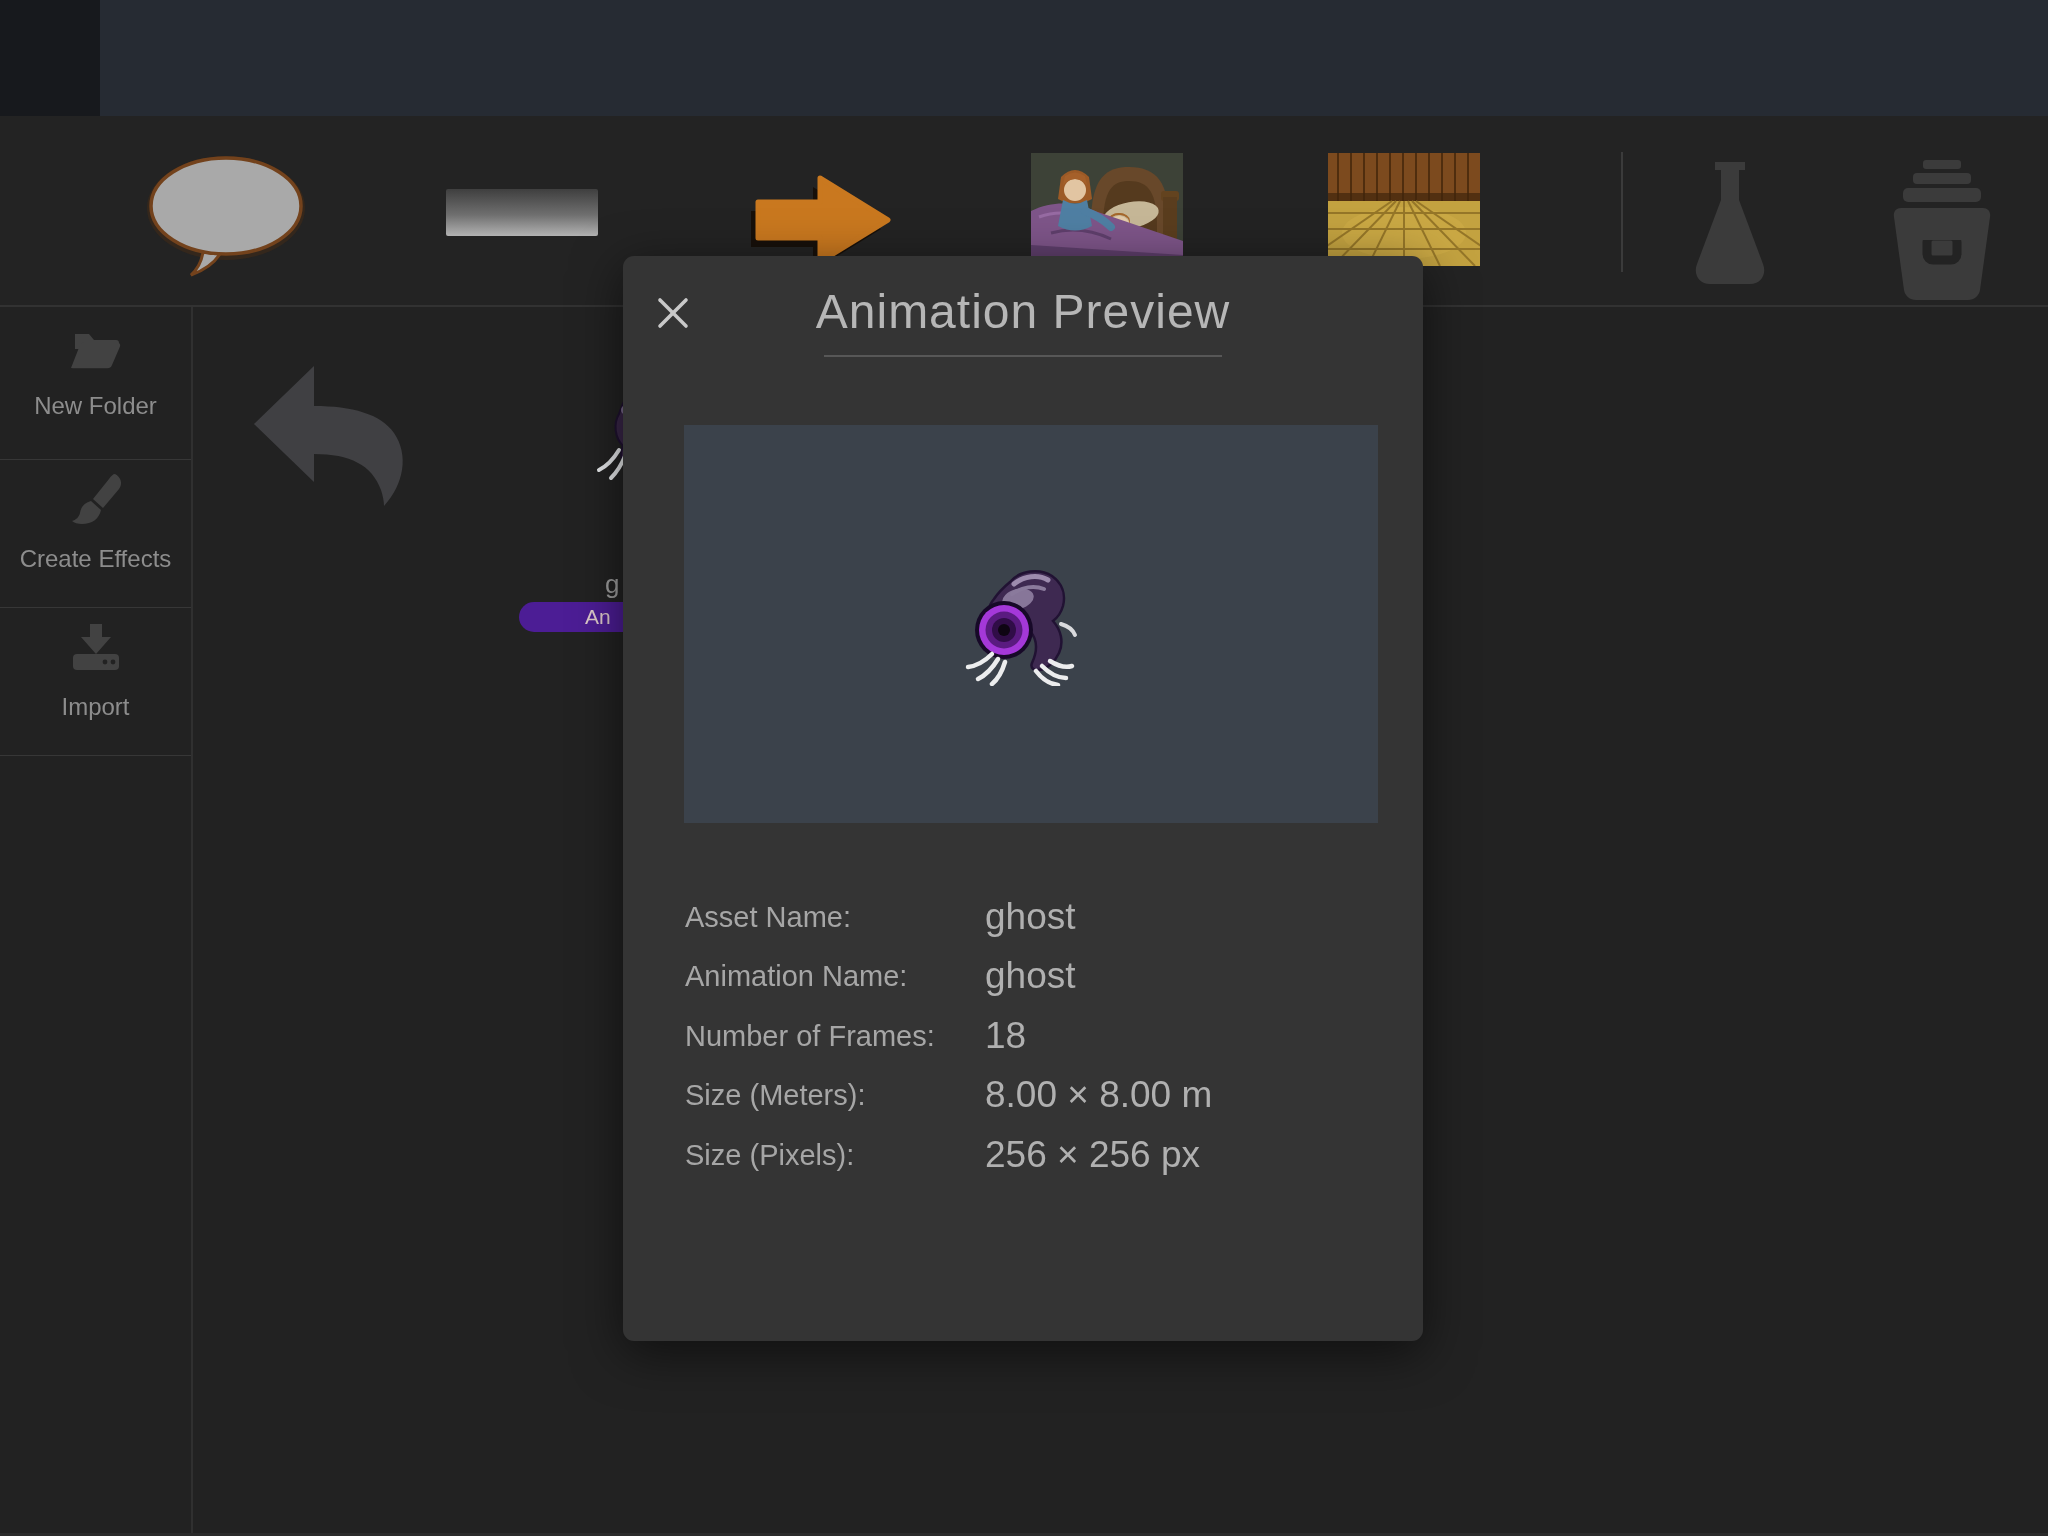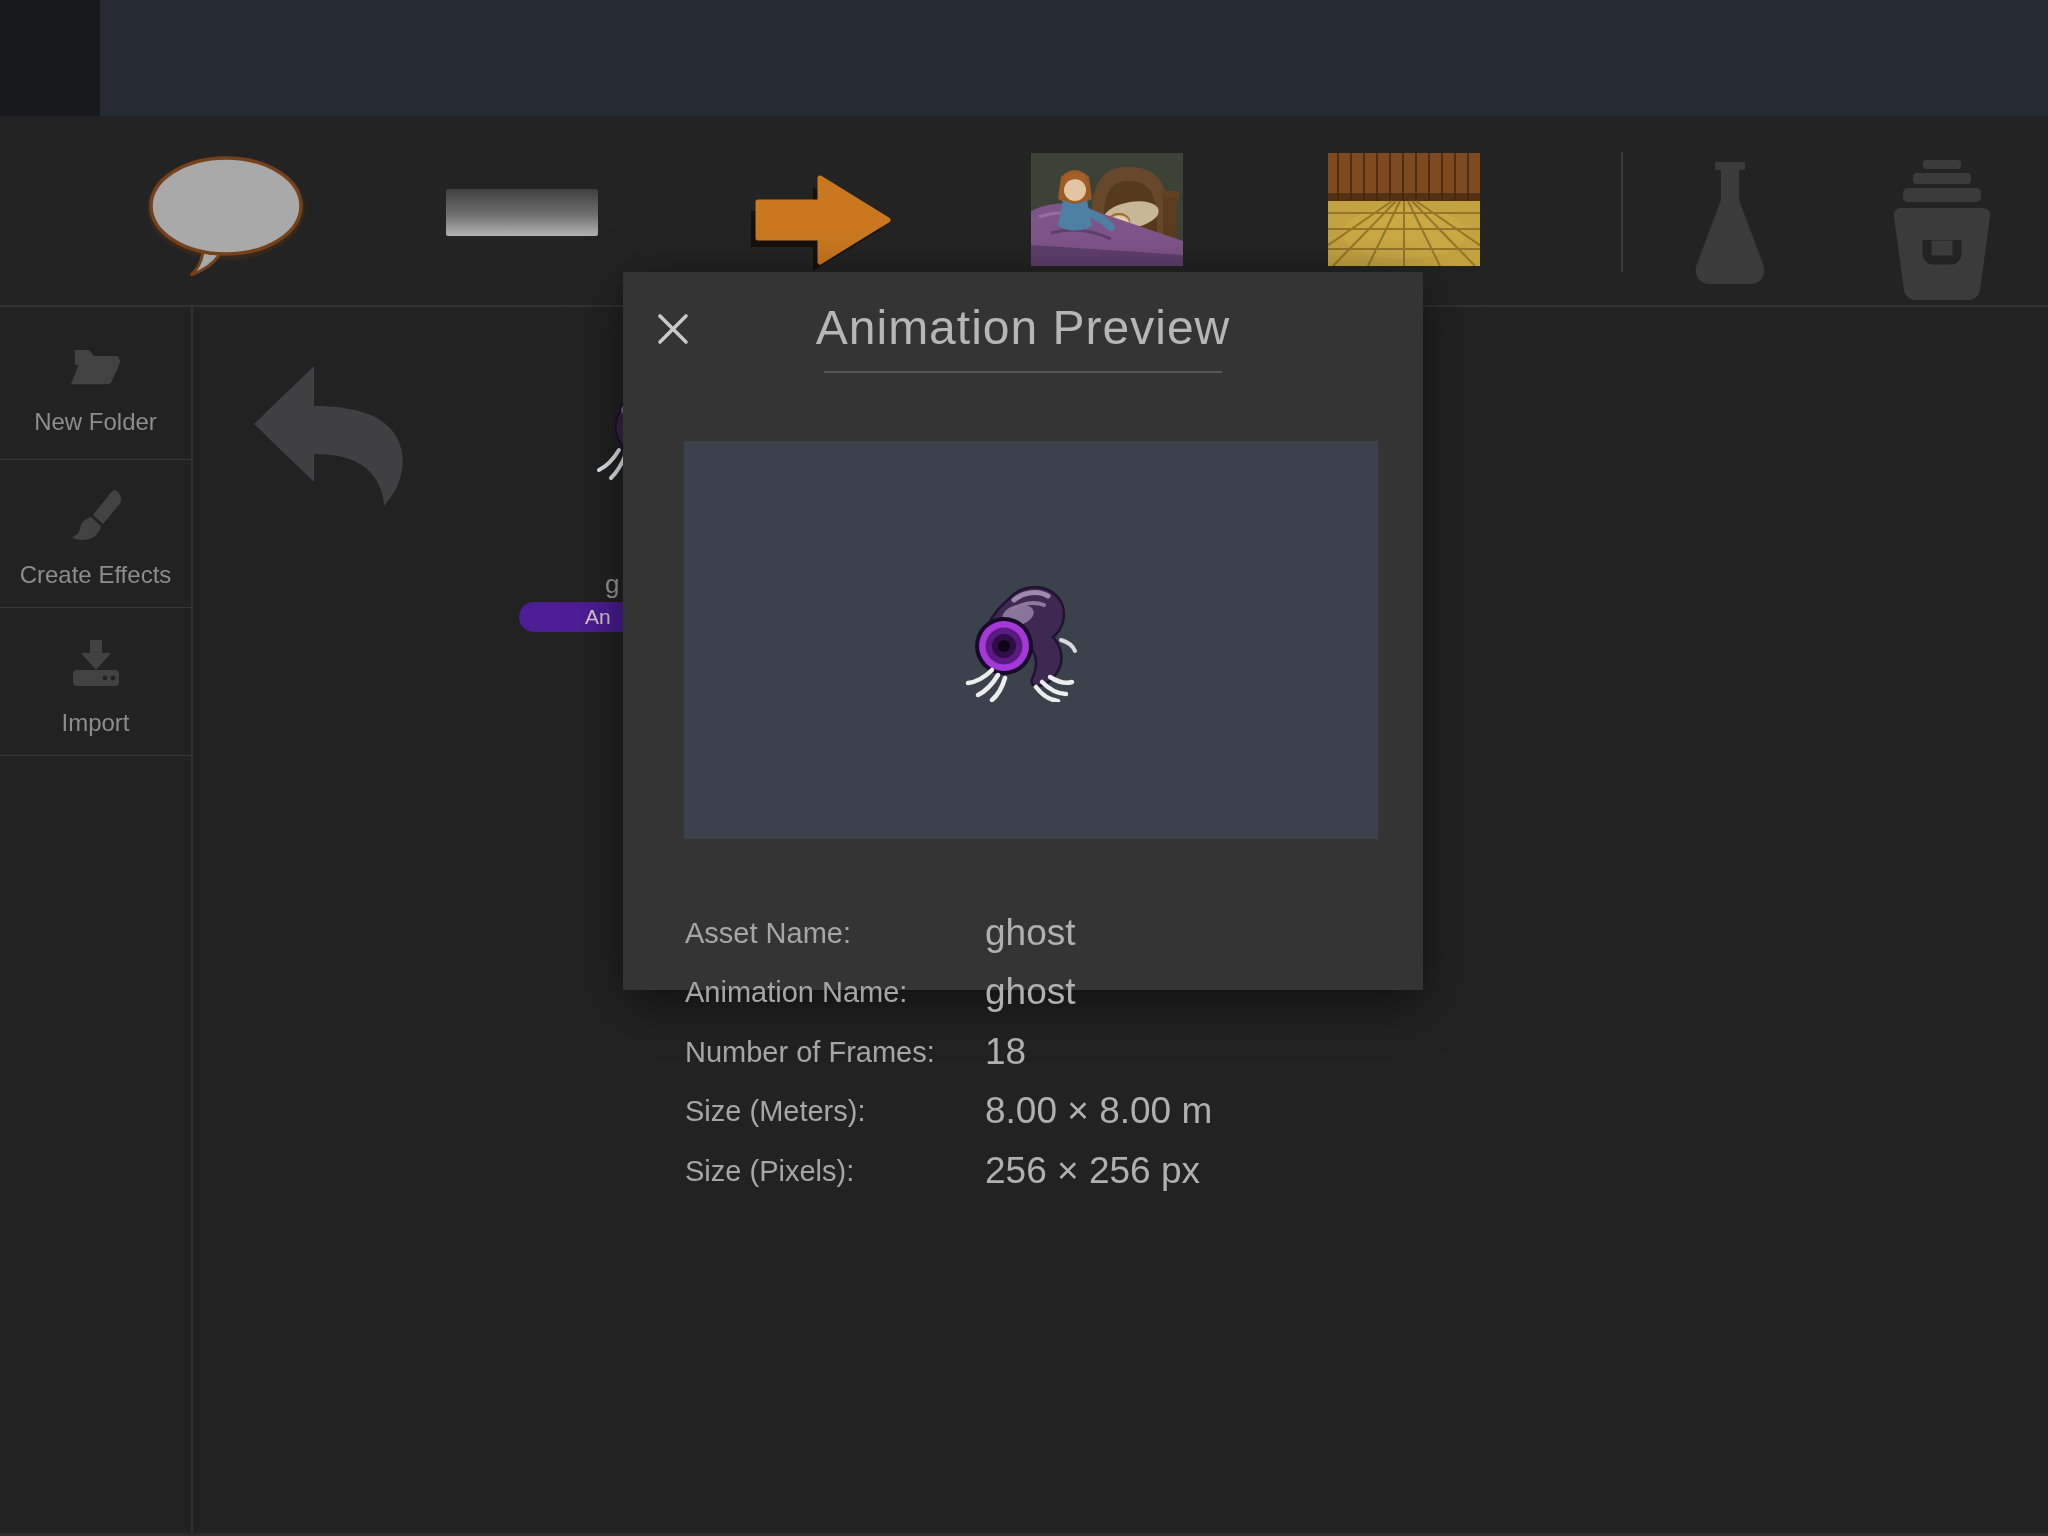--- a/index.html
+++ b/index.html
@@ -15,38 +15,38 @@
            border-bottom:2px solid #323232;box-sizing:border-box;}
   .tb-item{position:absolute;}
   .grad-bar{left:446px;top:73px;width:152px;height:47px;border-radius:2px;
             background:linear-gradient(180deg,#3f3f3f 0%,#6f6f6f 55%,#b2b2b2 100%);}
   .tb-divider{left:1621px;top:36px;width:2px;height:120px;background:#3b3b3b;}
 
   
   .sidebar{position:absolute;left:0;top:307px;width:193px;height:1229px;background:#222222;
            border-right:2px solid #303030;box-sizing:border-box;}
   .sb-cell{box-sizing:border-box;border-bottom:1px solid #373737;display:flex;flex-direction:column;
-           align-items:center;justify-content:flex-start;padding-top:24px;}
+           align-items:center;justify-content:flex-start;padding-top:8px;}
   .sb-cell .sb-icon{height:64px;display:flex;align-items:center;justify-content:center;}
   .sb-label{margin-top:14px;font-size:24px;color:#8d8d8d;text-align:center;line-height:26px;}
 
   
   .content{position:absolute;left:195px;top:307px;width:1853px;height:1229px;background:#222222;}
   .back-arrow{position:absolute;left:55px;top:56px;}
   .asset-thumb{position:absolute;left:372px;top:83px;}
   .asset-label{position:absolute;left:410px;top:262px;font-size:26px;color:#9c9c9c;}
   .asset-badge{position:absolute;left:324px;top:295px;width:180px;height:30px;border-radius:15px;
                background:#4c1d95;}
   .asset-badge span{position:absolute;left:66px;top:3px;font-size:21px;color:#decaca;}
 
   .bottom-line{position:absolute;left:0;bottom:0;width:2048px;height:3px;background:#2b2b2b;}
 
   
-  .modal{position:absolute;left:623px;top:272px;width:800px;height:718px;background:#343434;
-         border-radius:1px;box-shadow:0 12px 50px rgba(0,0,0,.55);z-index:30;}
+  .modal{position:absolute;left:623px;top:256px;width:800px;height:1085px;background:#343434;
+         border-radius:11px;box-shadow:0 12px 50px rgba(0,0,0,.55);z-index:30;}
   .modal-close{position:absolute;left:28px;top:35px;width:44px;height:44px;cursor:pointer;
                display:flex;align-items:center;justify-content:center;}
   .modal-title{position:absolute;left:0;top:28px;width:100%;text-align:center;font-size:48px;
                letter-spacing:1px;color:#b6b6b6;}
   .title-rule{position:absolute;left:201px;top:99px;width:398px;height:2px;background:#575757;}
   .preview-box{position:absolute;left:61px;top:169px;width:694px;height:398px;background:#3b424b;}
   .ghost-sprite{position:absolute;left:280px;top:141px;}
   .info-list{position:absolute;left:0;top:631px;width:100%;}
   .info-row{position:relative;height:59.5px;text-align:center;}
   .info-label{position:absolute;left:62px;top:50%;transform:translateY(-50%);

